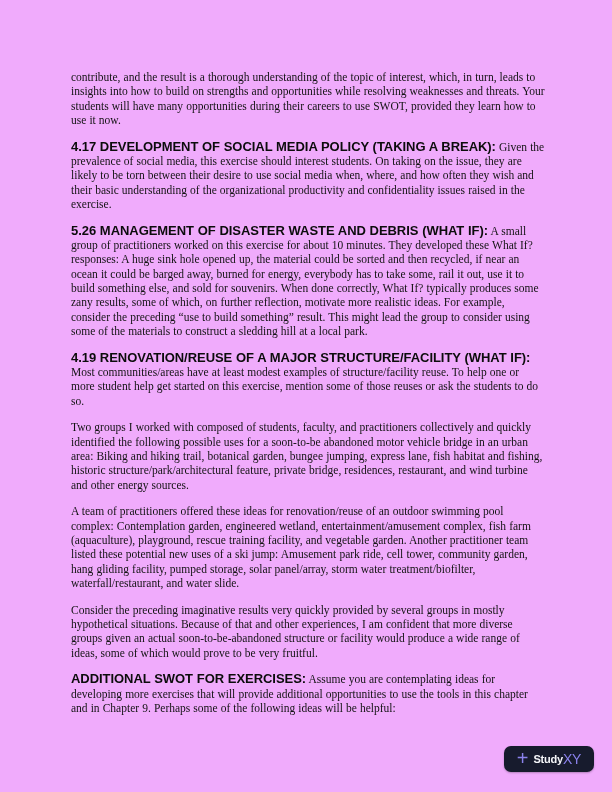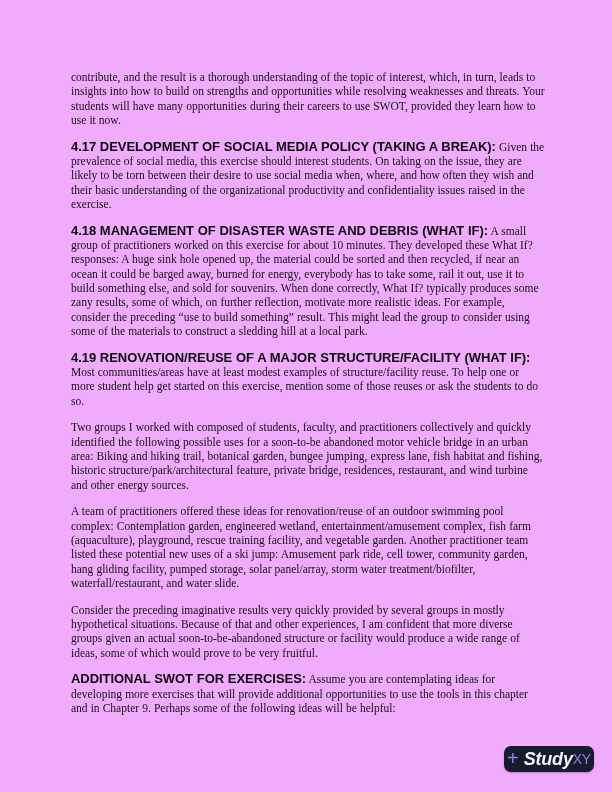--- a/index.html
+++ b/index.html
@@ -62,43 +62,42 @@
     color: #8b82ec;
     font-size: 20px;
     font-weight: 400;
     line-height: 1;
     margin-top: -2px;
   }
   .brand-badge .word { display: flex; align-items: center; }
   .brand-badge .study {
     color: #f5f6fa;
     font-weight: 700;
-    font-size: 18px;
+    font-size: 11px;
     letter-spacing: -0.2px;
-    font-style: italic;
   }
   .brand-badge .xy {
     color: #8b82ec;
     font-weight: 400;
     font-size: 14px;
     letter-spacing: -0.2px;
   }
 </style>
 </head>
 <body>
 
 <div class="page">
   <div class="content">
 
     <p class="para"><span>contribute, and the result is a thorough understanding of the topic of interest, which, in turn, leads to insights into how to build on strengths and opportunities while resolving weaknesses and threats. Your students will have many opportunities during their careers to use SWOT, provided they learn how to use it now.</span></p>
 
     <p class="para"><span class="h-inline">4.17 DEVELOPMENT OF SOCIAL MEDIA POLICY (TAKING A BREAK):</span>
 <span>Given the prevalence of social media, this exercise should interest students. On taking on the issue, they are likely to be torn between their desire to use social media when, where, and how often they wish and their basic understanding of the organizational productivity and confidentiality issues raised in the exercise.</span></p>
 
-    <p class="para"><span class="h-inline">4.18 MANAGEMENT OF DISASTER WASTE AND DEBRIS (WHAT IF):</span>
+    <p class="para"><span class="h-inline">5.26 MANAGEMENT OF DISASTER WASTE AND DEBRIS (WHAT IF):</span>
 <span>A small group of practitioners worked on this exercise for about 10 minutes. They developed these What If? responses: A huge sink hole opened up, the material could be sorted and then recycled, if near an ocean it could be barged away, burned for energy, everybody has to take some, rail it out, use it to build something else, and sold for souvenirs. When done correctly, What If? typically produces some zany results, some of which, on further reflection, motivate more realistic ideas. For example, consider the preceding “use to build something” result. This might lead the group to consider using some of the materials to construct a sledding hill at a local park.</span></p>
 
     <p class="para"><span class="h-inline">4.19 RENOVATION/REUSE OF A MAJOR STRUCTURE/FACILITY (WHAT IF):</span>
 <span>Most communities/areas have at least modest examples of structure/facility reuse. To help one or more student help get started on this exercise, mention some of those reuses or ask the students to do so.</span></p>
 
     <p class="para"><span>Two groups I worked with composed of students, faculty, and practitioners collectively and quickly identified the following possible uses for a soon-to-be abandoned motor vehicle bridge in an urban area: Biking and hiking trail, botanical garden, bungee jumping, express lane, fish habitat and fishing, historic structure/park/architectural feature, private bridge, residences, restaurant, and wind turbine and other energy sources.</span></p>
 
     <p class="para"><span>A team of practitioners offered these ideas for renovation/reuse of an outdoor swimming pool complex: Contemplation garden, engineered wetland, entertainment/amusement complex,  fish farm (aquaculture), playground, rescue training facility, and vegetable garden. Another practitioner team listed these potential new uses of a ski jump: Amusement park ride, cell tower, community garden, hang gliding facility, pumped storage, solar panel/array, storm water treatment/biofilter, waterfall/restaurant, and water slide.</span></p>
 
     <p class="para"><span>Consider the preceding imaginative results very quickly provided by several groups in mostly hypothetical situations. Because of that and other experiences, I am confident that more diverse groups given an actual soon-to-be-abandoned structure or facility would produce a wide range of ideas, some of which would prove to be very fruitful.</span></p>

